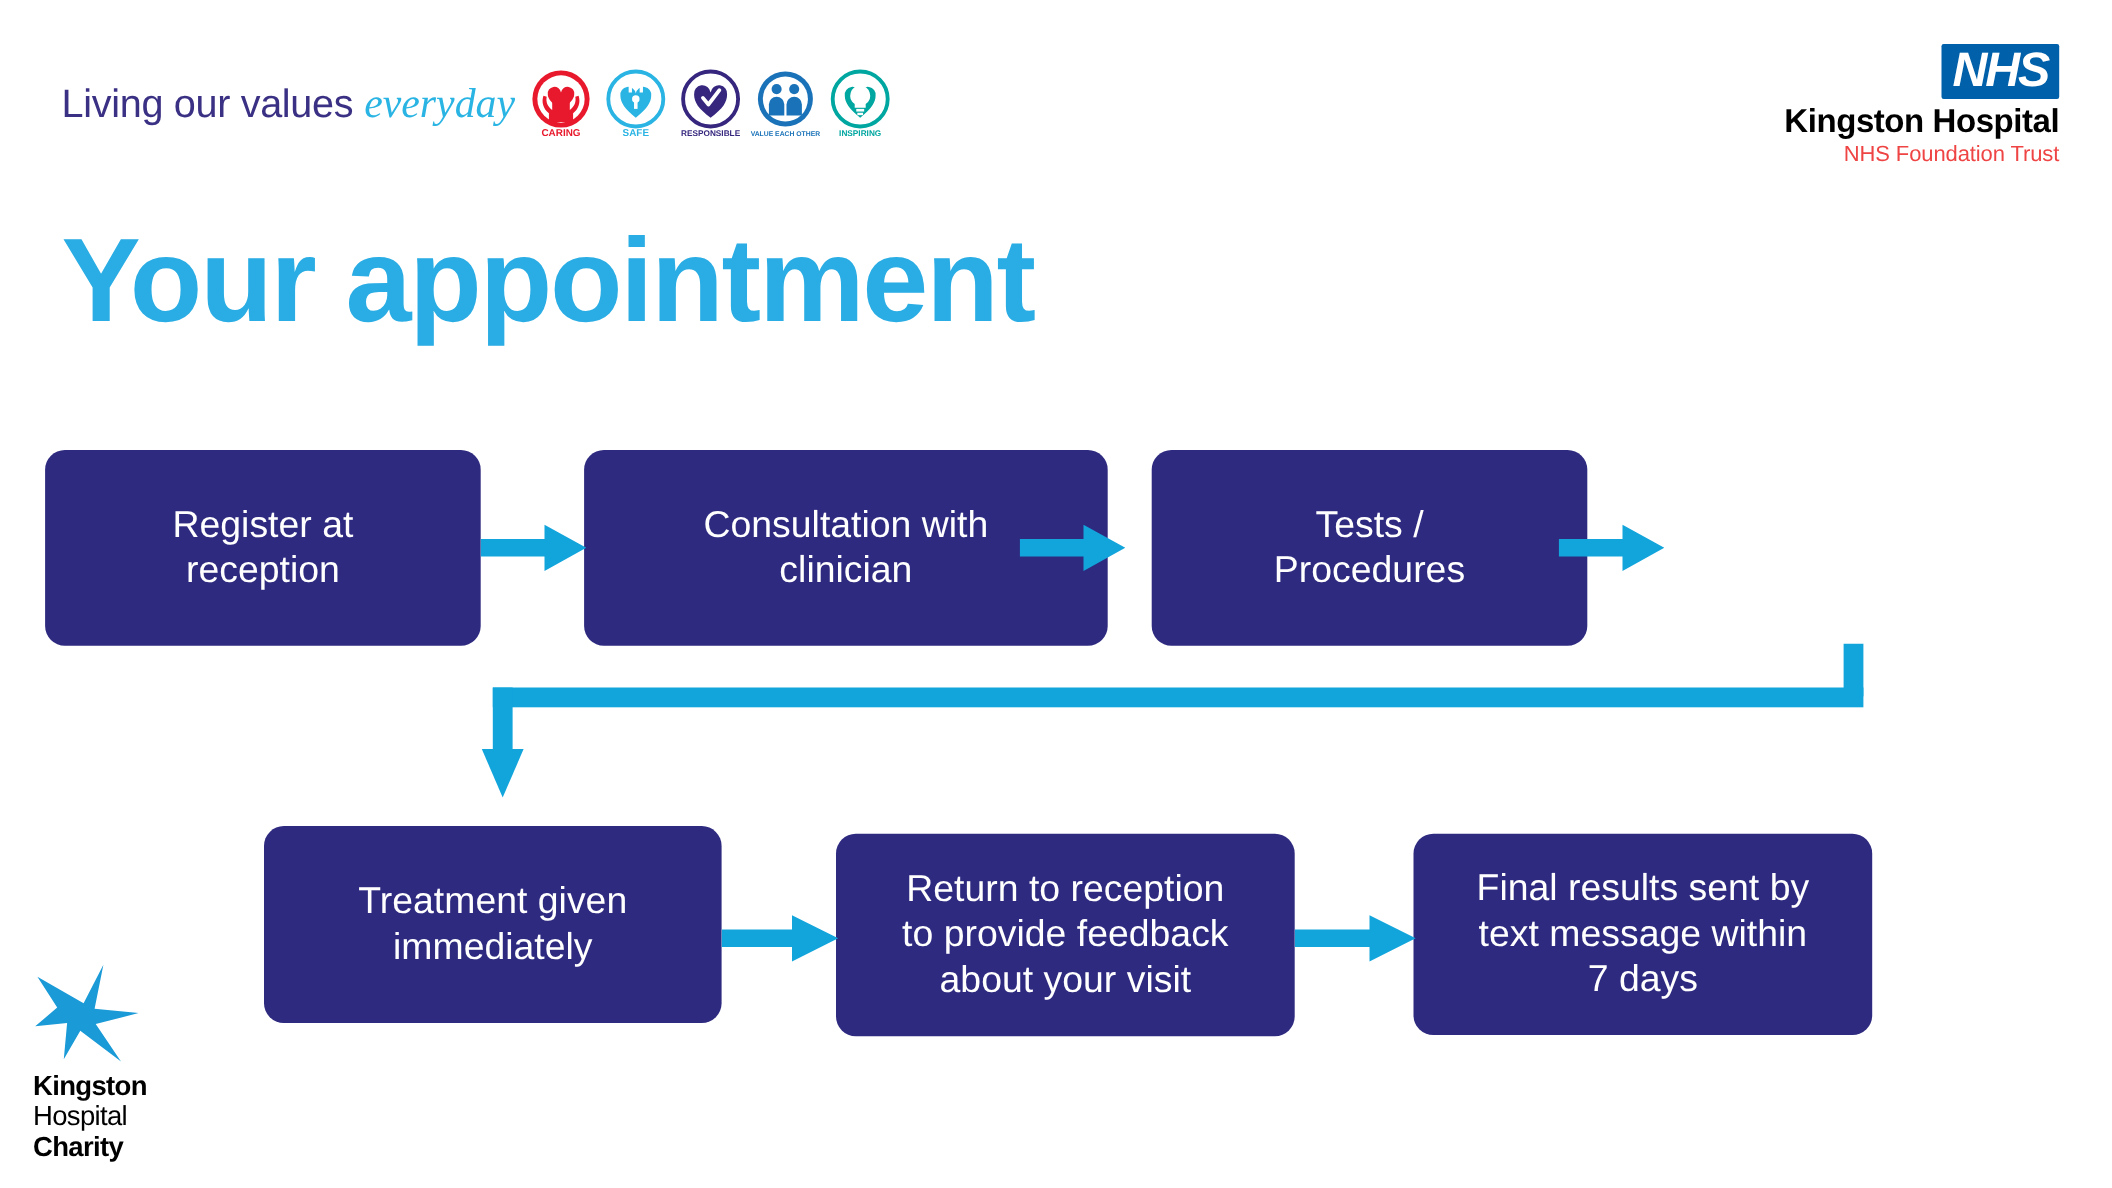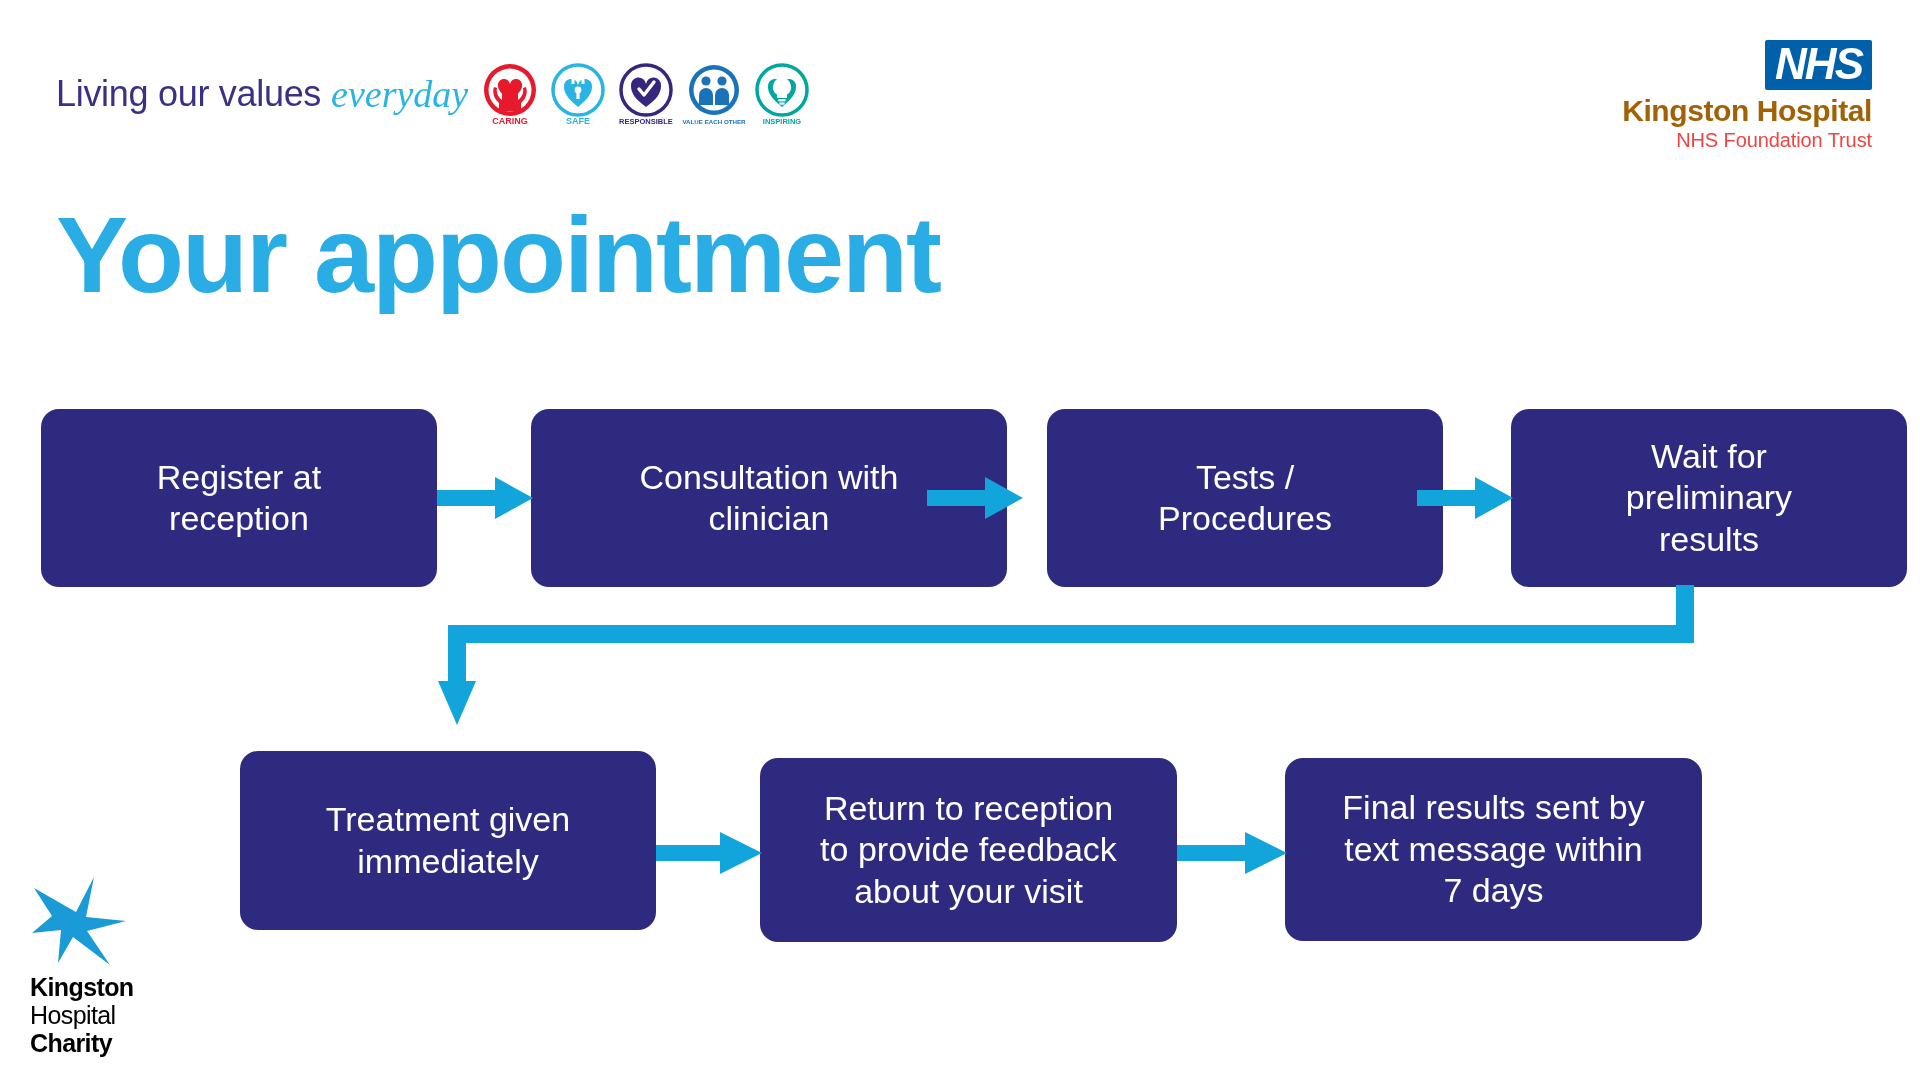--- a/index.html
+++ b/index.html
@@ -71,21 +71,21 @@
     color: #ffffff;
     font-size: 44px;
     font-weight: bold;
     font-style: italic;
     letter-spacing: -2px;
     line-height: 1;
     font-family: "Liberation Sans", sans-serif;
   }
   #nhs-trust-name {
     margin-top: 4px;
-    color: #a16207;
+    color: #000000;
     font-size: 30px;
     font-weight: bold;
     line-height: 1.1;
     letter-spacing: -0.4px;
   }
   #nhs-trust-sub {
     margin-top: 2px;
     color: #ef4444;
     font-size: 20px;
     font-weight: normal;
@@ -255,25 +255,20 @@
 reception</span>
   </div>
   <div class="flow-box" id="box-consultation">
     <span class="label">Consultation with
 clinician</span>
   </div>
   <div class="flow-box" id="box-tests">
     <span class="label">Tests /
 Procedures</span>
   </div>
-  <div class="flow-box" id="box-wait">
-    <span class="label">Wait for
-preliminary
-results</span>
-  </div>
 
   <div class="flow-box" id="box-treatment">
     <span class="label">Treatment given
 immediately</span>
   </div>
   <div class="flow-box" id="box-return">
     <span class="label">Return to reception
 to provide feedback
 about your visit</span>
   </div>

